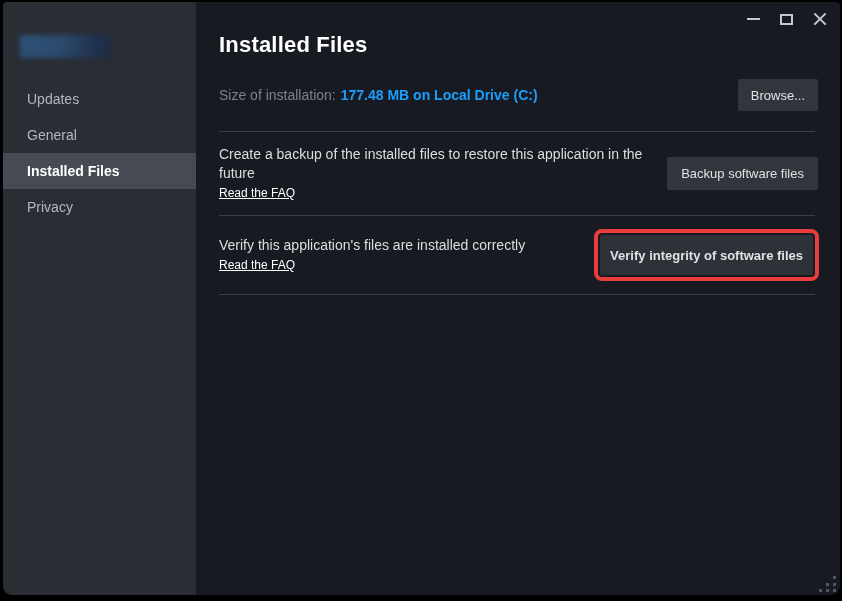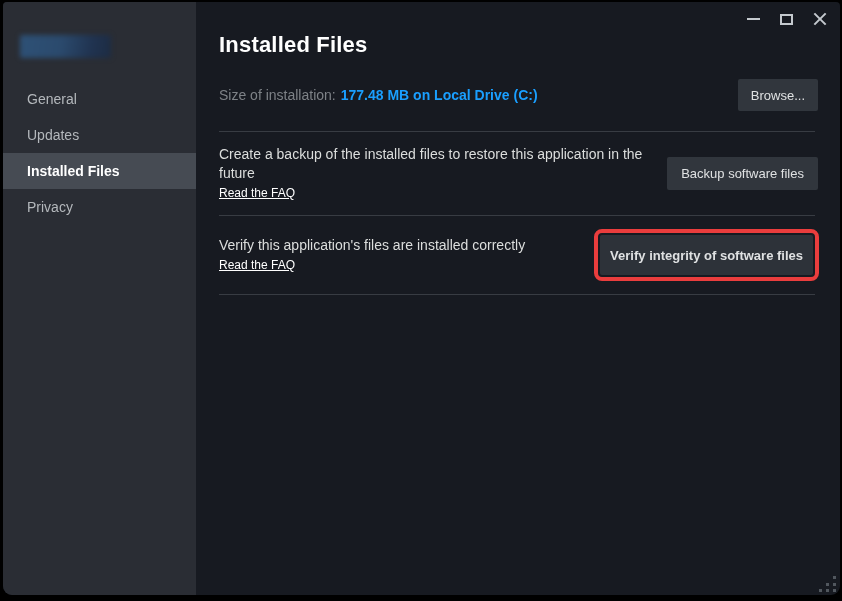--- a/index.html
+++ b/index.html
@@ -161,22 +161,22 @@
   .resize-grip i:nth-child(6) { right: 1px; bottom: 0px; }
 </style>
 </head>
 <body>
 
 <div class="window">
 
   <div class="sidebar">
     <div class="blurred-title"></div>
     <div class="nav">
+      <div class="nav-item">Updates</div>
       <div class="nav-item">General</div>
-      <div class="nav-item">Updates</div>
       <div class="nav-item selected">Installed Files</div>
       <div class="nav-item">Privacy</div>
     </div>
   </div>
 
   <div class="main">
 
     <div class="titlebar-controls">
       <div class="tb-btn">
         <span class="icon-minimize"></span>

